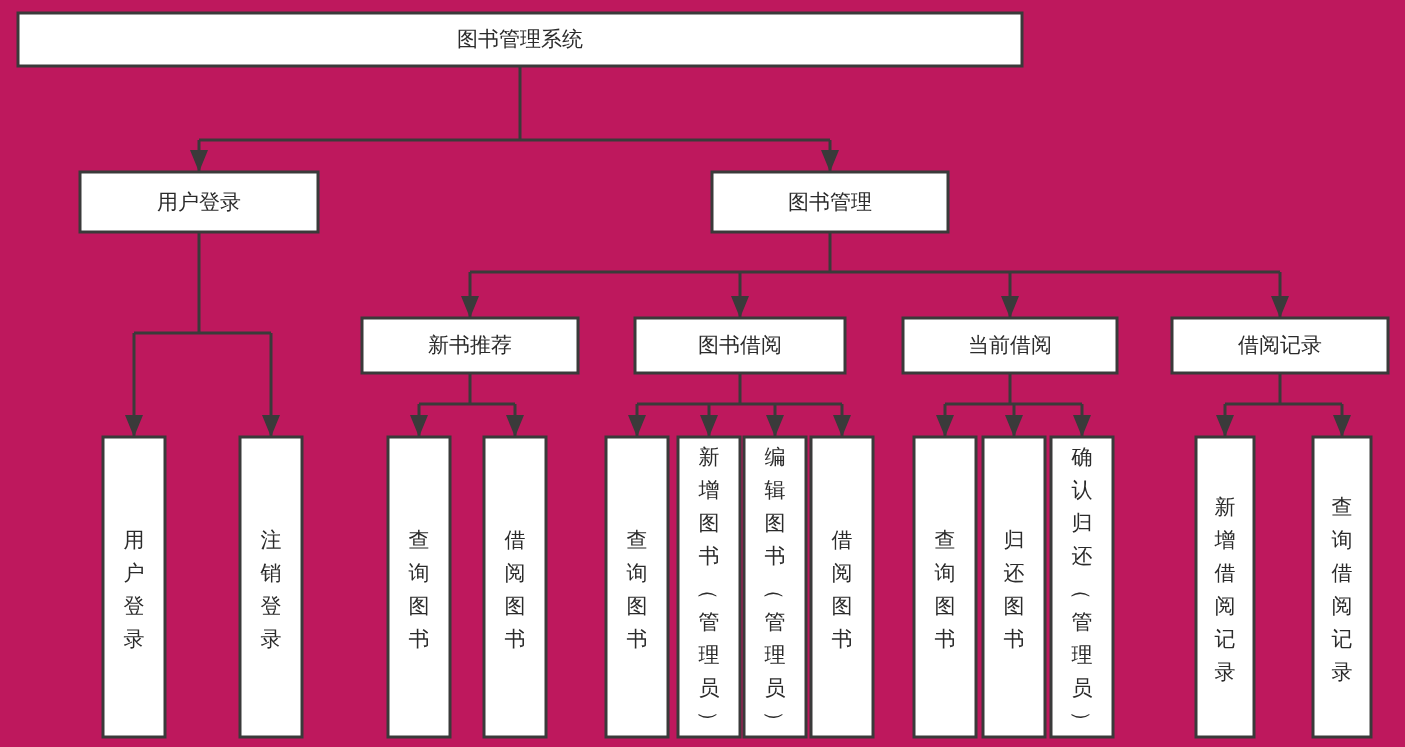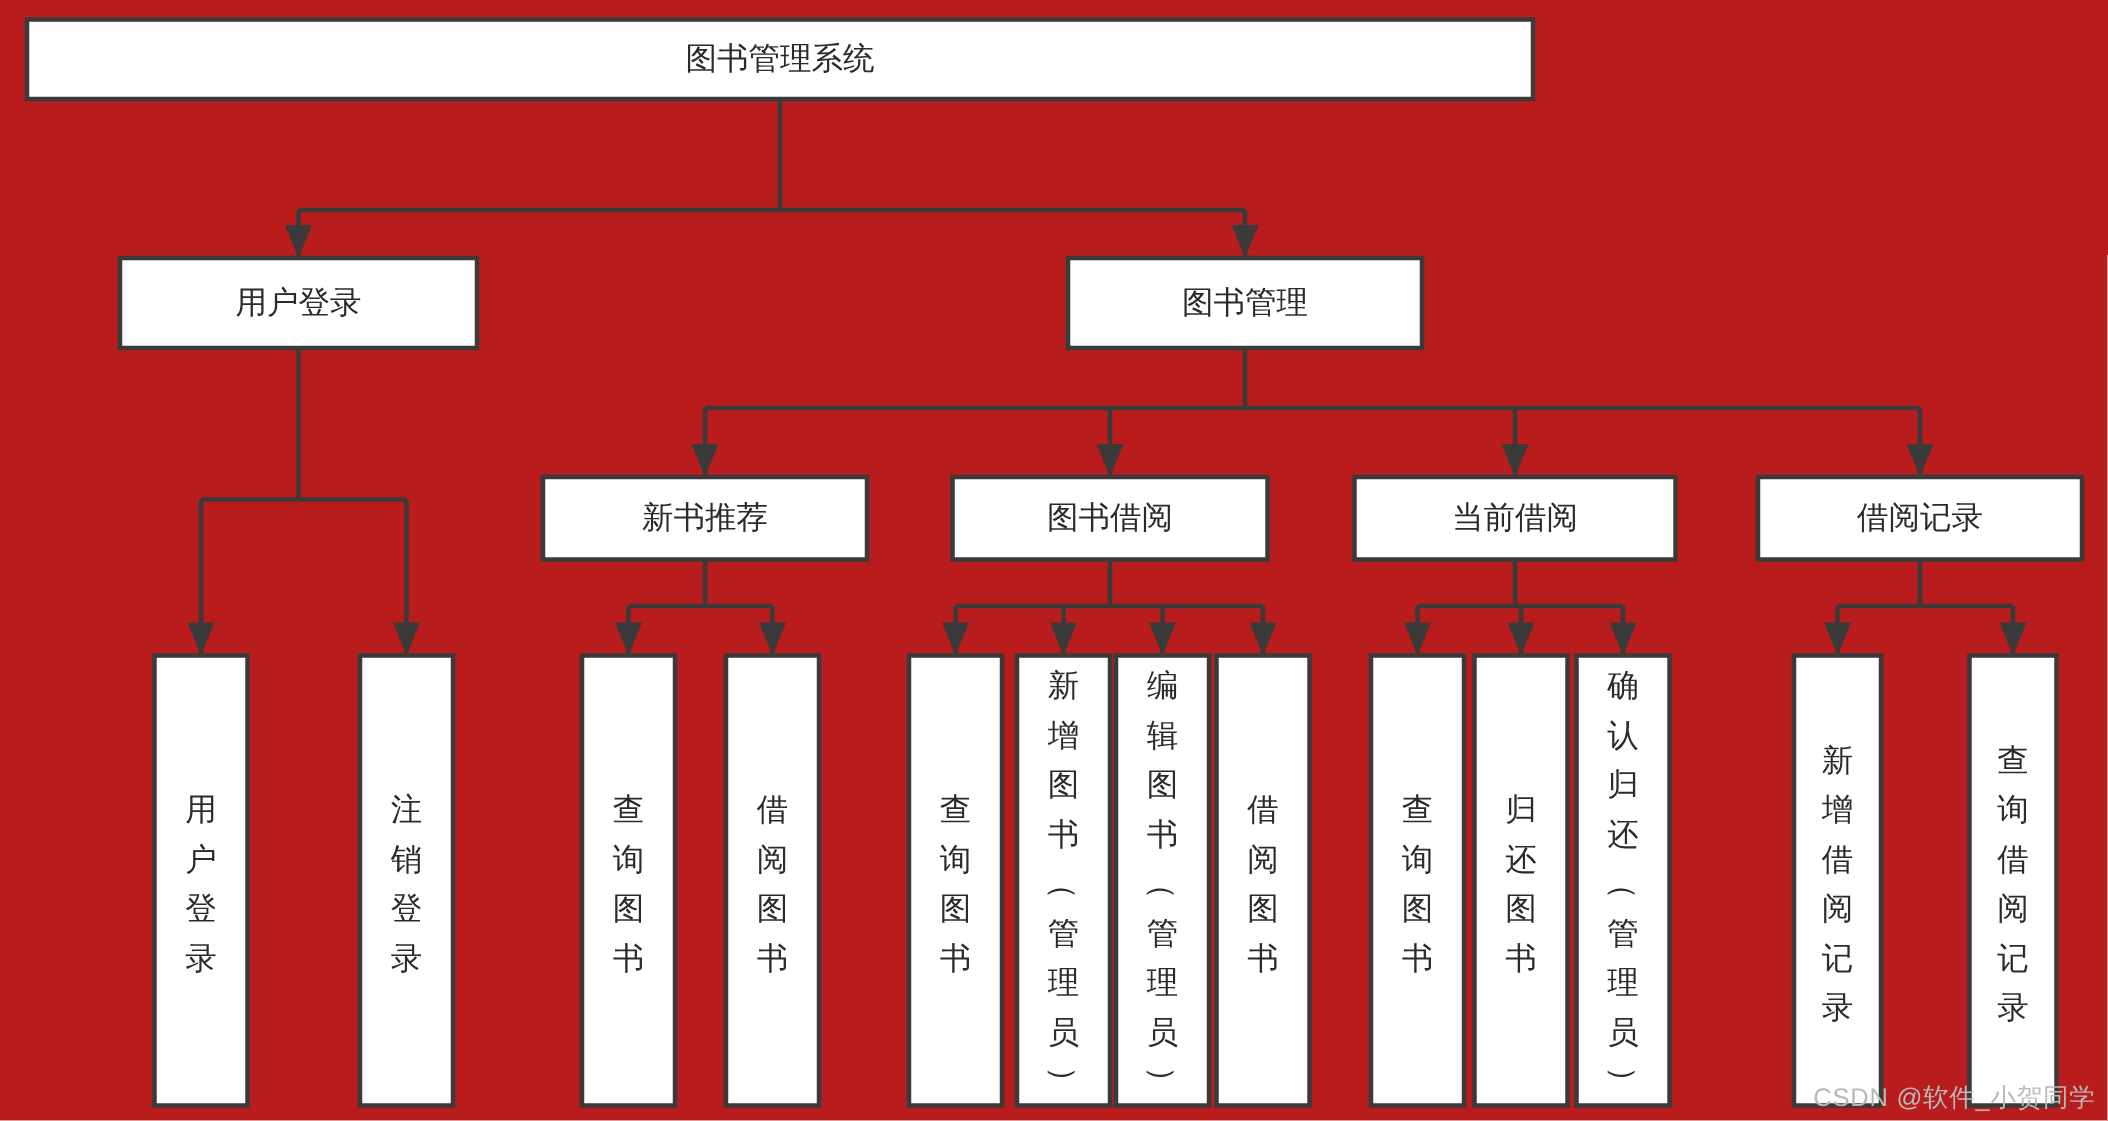--- a/index.html
+++ b/index.html
@@ -8,21 +8,21 @@
     padding: 0;
     background: #ffffff;
   }
   body {
     font-family: "Liberation Sans", "DejaVu Sans", sans-serif;
   }
   #diagram-root {
     position: relative;
     width: 1405px;
     height: 747px;
-    background: #b91c1c;
+    background: #be185d;
     overflow: hidden;
   }
   svg#tree-svg {
     position: absolute;
     left: 0;
     top: 0;
     width: 1405px;
     height: 747px;
     display: block;
   }
@@ -301,14 +301,13 @@
             <text x="1342" y="513.74" class="node-label-vertical">查</text>
             <text x="1342" y="546.74" class="node-label-vertical">询</text>
             <text x="1342" y="579.74" class="node-label-vertical">借</text>
             <text x="1342" y="612.74" class="node-label-vertical">阅</text>
             <text x="1342" y="645.74" class="node-label-vertical">记</text>
             <text x="1342" y="678.74" class="node-label-vertical">录</text>
           </g>
         </g>
       </g>
   </svg>
-  <div class="watermark">CSDN @软件_小贺同学</div>
 </div>
 
 </body></html>

